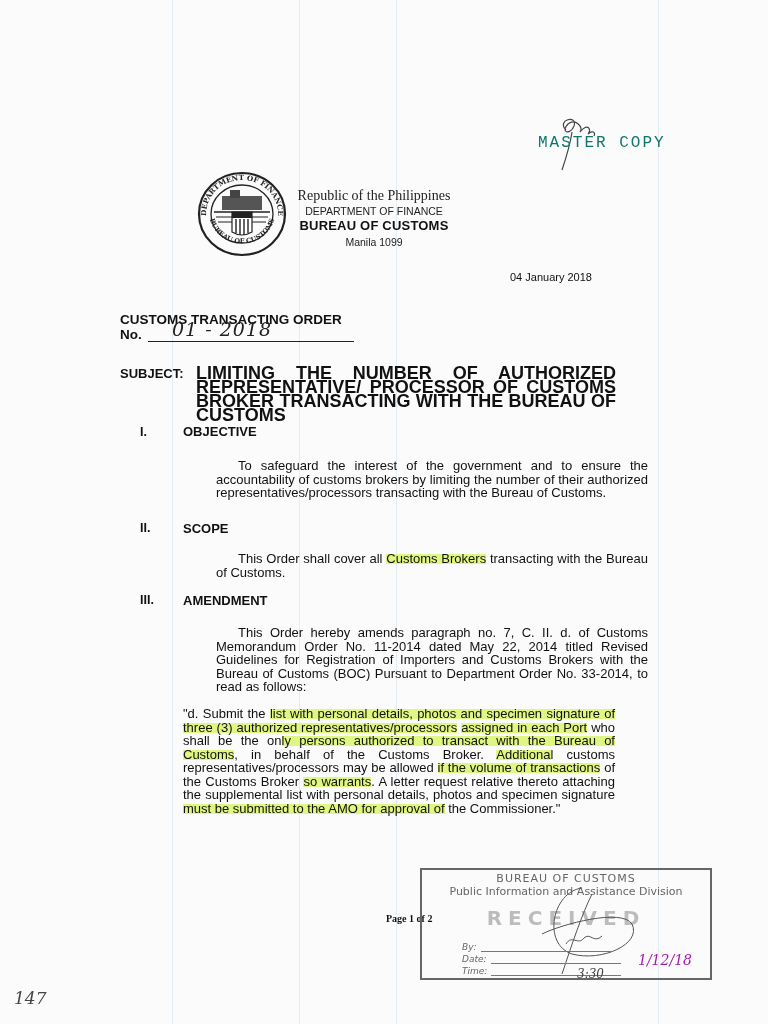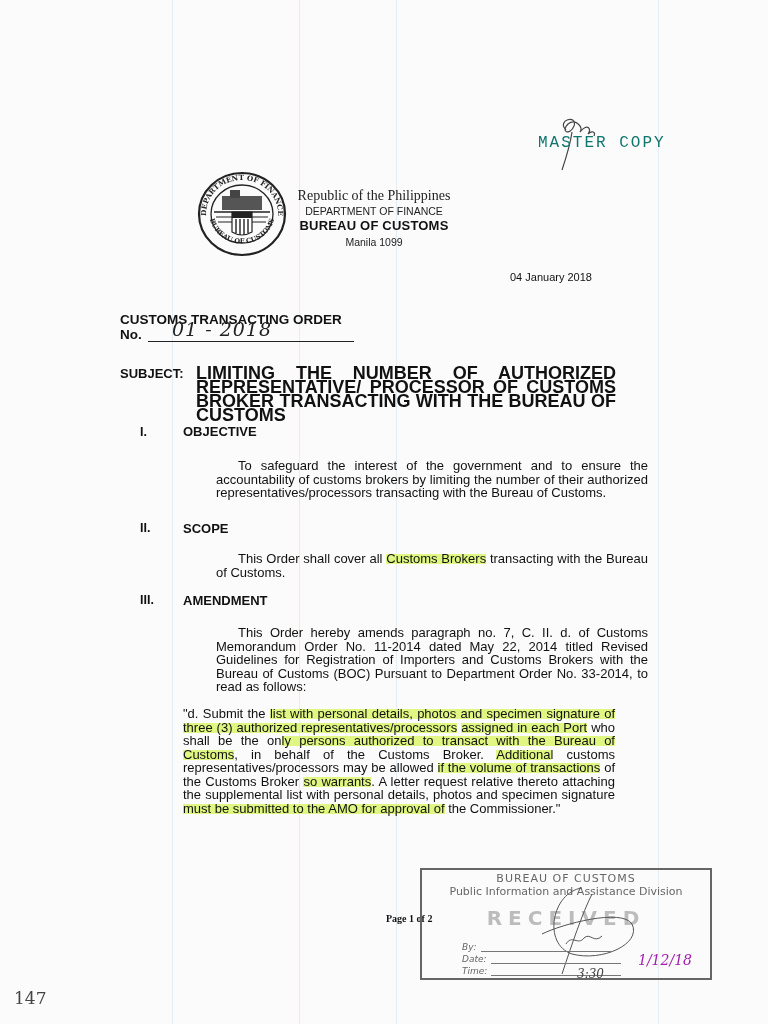--- a/index.html
+++ b/index.html
@@ -60,21 +60,21 @@
     font-family: "DejaVu Sans", sans-serif; color: #666;
   }
   .stamp-line1 { position: absolute; top: 2px; left: 0; right: 0; text-align: center; font-size: 11px; letter-spacing: 1px; }
   .stamp-line2 { position: absolute; top: 15px; left: 2px; right: 2px; text-align: center; font-size: 11px; }
   .stamp-received { position: absolute; top: 36px; left: 6px; right: 6px; text-align: center; font-size: 20px; font-weight: bold; letter-spacing: 6px; color: #8a8a8a; opacity: 0.55; }
   .stamp-row { position: absolute; left: 40px; font-size: 9px; font-style: italic; }
   .stamp-row .ln { display: inline-block; width: 130px; border-bottom: 1px solid #777; margin-left: 4px; vertical-align: bottom; }
   .stamp-date-hand { position: absolute; left: 216px; top: 82px; font-family: "DejaVu Serif", serif; font-style: italic; font-size: 14px; color: #a21caf; }
   .stamp-time-hand { position: absolute; left: 155px; top: 97px; font-family: "DejaVu Serif", serif; font-style: italic; font-size: 12px; color: #444; }
 
-  .margin-note { left: 14px; top: 988px; font-family: "DejaVu Serif", serif; font-size: 17px; color: #444; }
+  .margin-note { left: 14px; top: 988px; font-family: "DejaVu Serif", serif; font-style: italic; font-size: 17px; color: #444; }
 </style>
 </head>
 <body>
 
 <div class="page">
 
   <div class="scanline" style="left:172px"></div>
   <div class="scanline" style="left:299px"></div>
   <div class="scanline" style="left:396px"></div>
   <div class="scanline" style="left:658px"></div>

